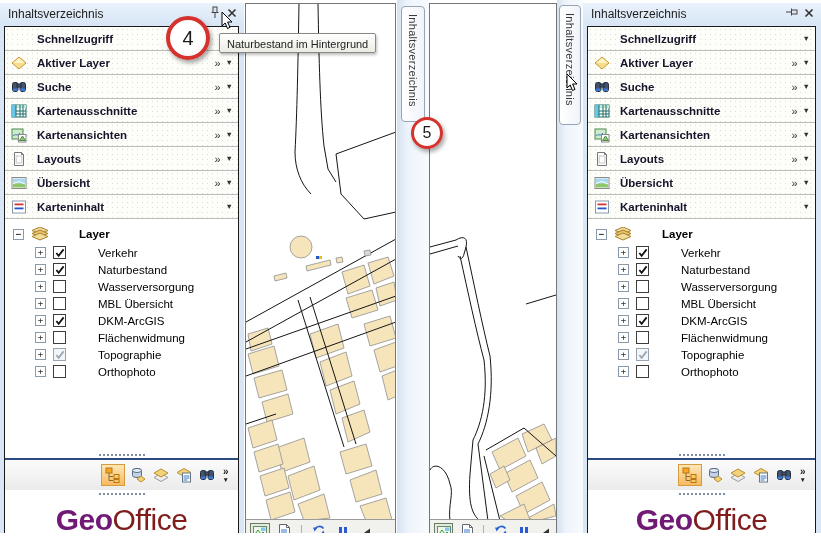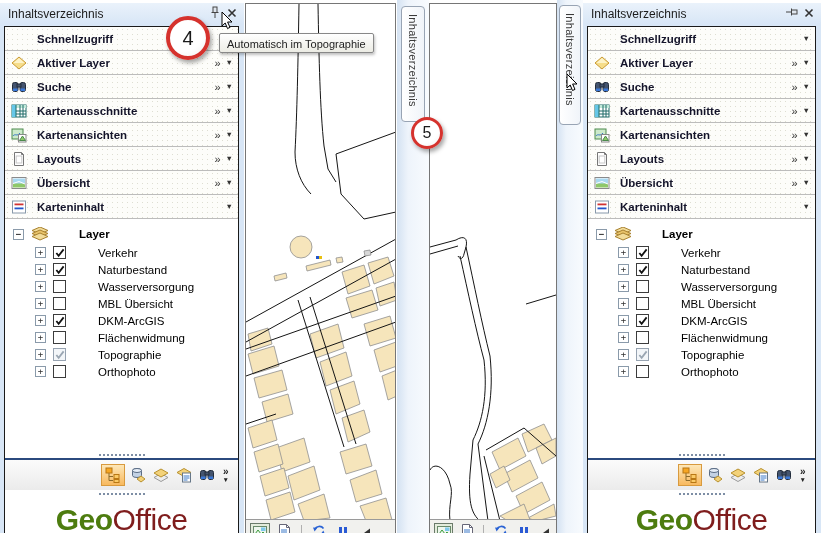--- a/index.html
+++ b/index.html
@@ -52,21 +52,21 @@
          justify-content:flex-end; padding-right:9px; gap:3px; }
   .tbtn { width:20px; height:22px; display:flex; align-items:center; justify-content:center; }
   .tbtn.sel { width:24px; background:linear-gradient(#fde7b8,#f8b95e); border:1px solid #d89a3e;
               box-sizing:border-box; }
   .ovf { display:flex; flex-direction:column; align-items:center; margin-left:3px; color:#222; }
   .ovf .m { font-size:10px; font-weight:bold; line-height:8px; }
   .ovf .dd { font-size:6.5px; line-height:7px; }
 
   .logoarea { height:46px; background:#fff; display:flex; align-items:center; justify-content:center;
               font-size:30px; letter-spacing:-0.5px; white-space:nowrap; }
-  .logoarea .geo { color:#4d7c0f; font-weight:bold; }
+  .logoarea .geo { color:#701a75; font-weight:bold; }
   .logoarea .office { color:#7f1d1d; }
 
   
   .mapview { position:absolute; top:3px; height:543px; background:#fff; border:1px solid #767676;
              box-sizing:border-box; overflow:hidden; }
   #map1 { left:245px; width:151px; }
   #map2 { left:429px; width:128px; }
   .mapsvg { position:absolute; left:0; top:0; }
   .maptb { position:absolute; left:0; right:0; bottom:0; height:25px; background:#f1f1ee;
            border-top:1px solid #9a9a9a; display:flex; align-items:center; padding-left:4px; gap:4px; }
@@ -767,21 +767,21 @@
           </span>
         </div>
         <div class="handle"></div>
         <div class="logoarea">
           <span class="geo">Geo</span>
           <span class="office">Office</span>
         </div>
       </div>
     </div>
 
-  <div id="tooltip">Automatisch im Topographie</div>
+  <div id="tooltip">Naturbestand im Hintergrund</div>
   <div class="badge" id="badge4">4</div>
   <div class="badge" id="badge5">5</div>
 
   <svg class="cursor" id="cursor1" width="13" height="19" viewBox="0 0 13 19">
     <polygon points="1,1 1,15 4.2,12 6.5,17.5 9,16.4 6.6,11 11,11" fill="#fff" stroke="#000"></polygon>
   </svg>
   <svg class="cursor" id="cursor2" width="13" height="19" viewBox="0 0 13 19">
     <polygon points="1,1 1,15 4.2,12 6.5,17.5 9,16.4 6.6,11 11,11" fill="#fff" stroke="#000"></polygon>
   </svg>
 </div>

